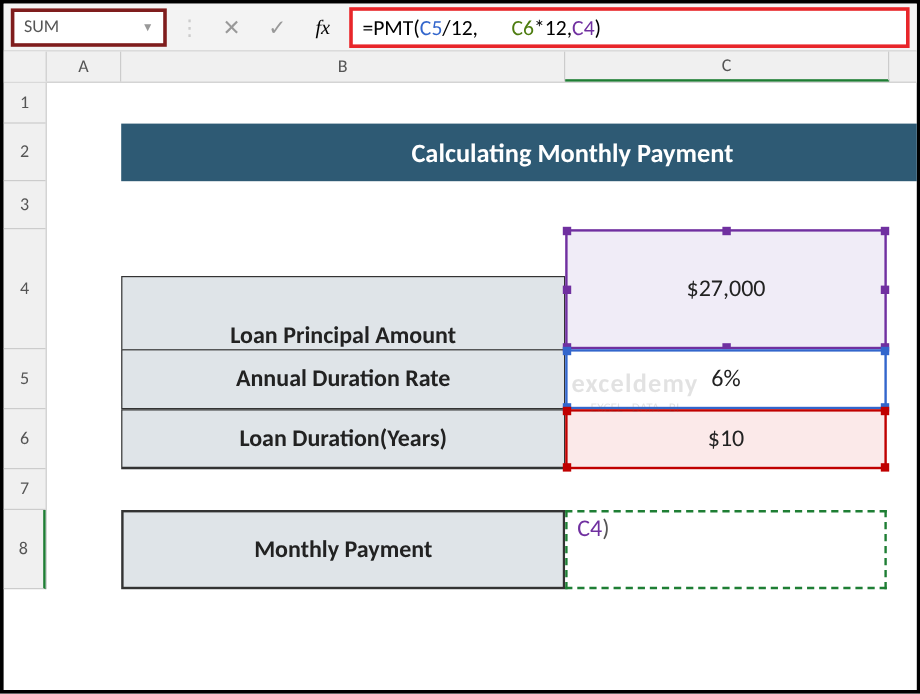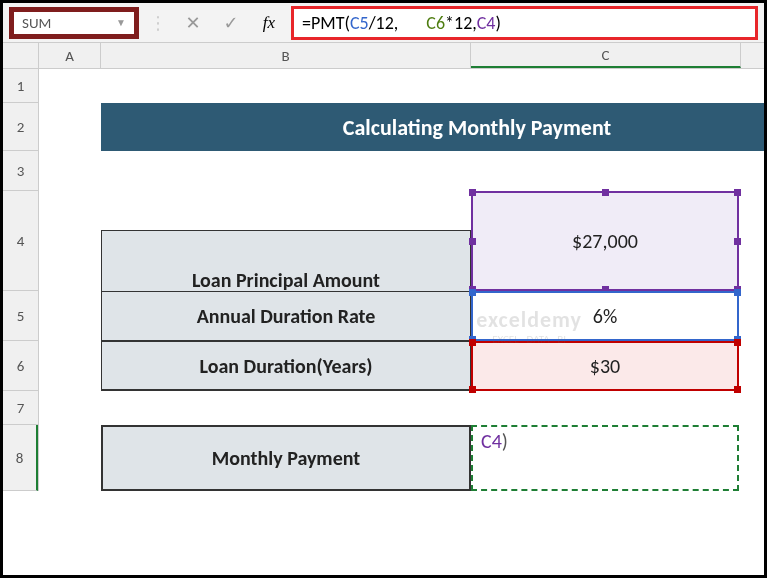--- a/index.html
+++ b/index.html
@@ -1,20 +1,20 @@
 <!DOCTYPE html>
 <html><head>
 <meta charset="utf-8">
 <style>
 * { box-sizing: border-box; margin: 0; padding: 0; }
 body { font-family: Calibri, Arial, sans-serif; background: #fff; width: 767px; height: 578px; position: relative; overflow: hidden; border: 3px solid #000; }
 
 
 .formula-bar { display: flex; align-items: center; height: 40px; background: #f3f3f3; border-bottom: 1px solid #ccc; padding: 4px 6px; gap: 6px; }
-.name-box { background: #fff; border: 5px solid #7f1d1d; height: 32px; display: flex; align-items: center; padding: 0 8px; font-size: 15px; color: #555; width: 130px; justify-content: space-between; }
+.name-box { background: #fff; border: 3px solid #7f1d1d; height: 32px; display: flex; align-items: center; padding: 0 8px; font-size: 15px; color: #555; width: 130px; justify-content: space-between; }
 .name-box .dd { color: #999; font-size: 10px; }
 .fb-sep { color: #ccc; font-size: 18px; padding: 0 4px; }
 .fb-btn { width: 32px; height: 32px; display: flex; align-items: center; justify-content: center; color: #999; font-size: 18px; cursor: pointer; }
 .fb-btn.fx { font-style: italic; font-family: 'Times New Roman', serif; font-size: 17px; color: #000000; }
 .formula-input { flex: 1; height: 34px; background: #fff; border: 3px solid #e8262a; display: flex; align-items: center; padding: 12px 8px; font-size: 18px; font-family: Calibri, Arial, sans-serif; }
 .formula-input .eq { color: #000; }
 .formula-input .fn { color: #000; }
 .formula-input .ref-c5 { color: #3366cc; }
 .formula-input .ref-c6 { color: #4d7c0f; margin-left: 28px; }
 .formula-input .ref-c4 { color: #7030a0; }
@@ -151,21 +151,21 @@
           <span class="h4"></span>
           <span class="h5"></span>
           <span class="h6"></span>
       </div>
       <div class="cell-c c5">
         <span>6%</span>
         <span class="h1"></span>
           <span class="h2"></span>
       </div>
       <div class="cell-c c6">
-        <span>$30</span>
+        <span>$10</span>
         <span class="h1"></span>
           <span class="h2"></span>
       </div>
       <div class="cell-c c8">
         <span class="line1"></span>
         <span class="line2">
           <span class="ref-c4">C4</span><span class="pn">)</span>
         </span>
       </div>
 

